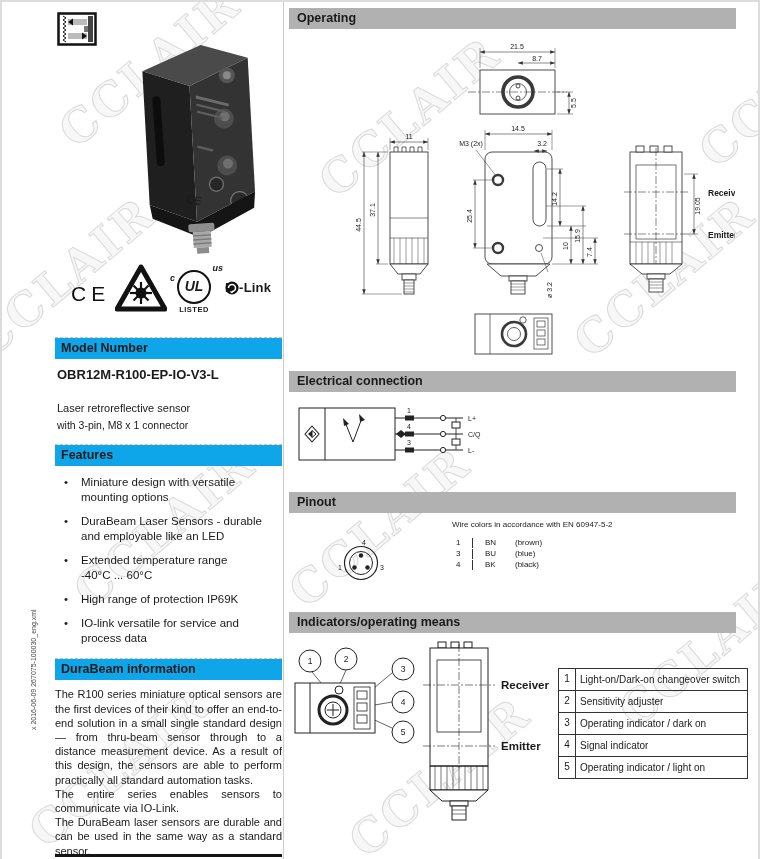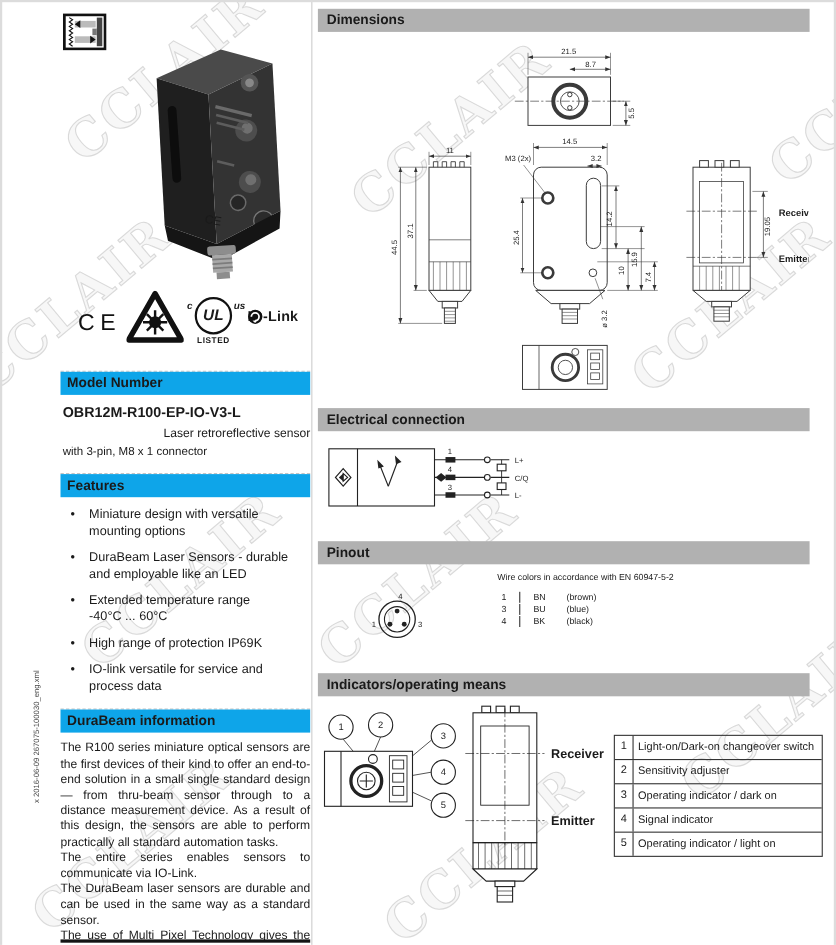--- a/index.html
+++ b/index.html
@@ -13,29 +13,29 @@
   .wm{position:absolute;font-family:"DejaVu Serif", serif;font-weight:bold;font-size:46px;letter-spacing:3px;
       color:rgba(210,210,210,0.18);-webkit-text-stroke:1px rgba(190,190,190,0.55);
       transform:rotate(-40deg);white-space:nowrap;z-index:1;pointer-events:none;}
   
   .left-col{position:absolute;left:55px;top:8px;width:227px;z-index:5;}
   .photo-wrap{position:relative;height:246px;}
   .doc-icon{position:absolute;left:2px;top:4px;}
   .sec-sep{border-top:1px dashed #c4c4c4;margin-top:13px;}
   .sec-header{background:#0ea5e9;font-weight:bold;font-size:12.5px;line-height:21px;padding-left:6px;height:21px;}
   .model-number{font-weight:bold;font-size:13px;margin-top:8px;padding-left:2px;}
-  .model-desc{font-size:11px;margin-top:6px;padding-left:2px;text-align:right;}
+  .model-desc{font-size:11px;margin-top:20px;padding-left:2px;}
   .model-desc2{font-size:10.5px;margin-top:5px;padding-left:2px;}
   .logo-row{margin-top:10px;height:60px;position:relative;}
   .ce-mark{position:absolute;left:16px;top:18px;font-size:21px;letter-spacing:5px;color:#111;}
   .laser-logo{position:absolute;left:60px;top:0px;}
   .ul-logo{position:absolute;left:118px;top:6px;width:42px;text-align:center;}
   .ul-circle{width:30px;height:30px;border:2px solid #111;border-radius:50%;margin:0 auto;font-weight:bold;font-size:14px;line-height:29px;font-style:italic;position:relative;}
   .ul-c{position:absolute;left:-9px;bottom:9px;font-size:9px;font-weight:bold;}
-  .ul-us{position:absolute;right:-14px;bottom:9px;font-size:9px;font-weight:bold;}
+  .ul-us{position:absolute;right:-14px;bottom:19px;font-size:9px;font-weight:bold;}
   .ul-listed{font-size:7.5px;font-weight:bold;letter-spacing:0.5px;margin-top:1px;}
   .iolink-logo{position:absolute;left:170px;top:16px;display:flex;align-items:center;gap:3px;}
   .iolink-text{font-weight:bold;font-size:13px;letter-spacing:0.2px;}
   .feature-list{margin-top:9px;}
   .feature-item{position:relative;padding-left:26px;margin-bottom:9px;font-size:11.5px;line-height:1.3;}
   .feature-bullet{position:absolute;left:9px;top:0;}
   .feat-text{white-space:pre-line;}
   .prod-paras{margin-top:7px;}
   .prod-paras p{margin:0;font-size:11px;line-height:14.2px;text-align:justify;}
   .bottom-line{position:absolute;left:55px;top:854px;width:227px;height:3px;background:#141414;z-index:6;}
@@ -195,21 +195,21 @@
     <p>The R100 series miniature optical sensors are the first devices of their kind to offer an end-to-end solution in a small single standard design — from thru-beam sensor through to a distance measurement device. As a result of this design, the sensors are able to perform practically all standard automation tasks.</p>
     <p>The entire series enables sensors to communicate via IO-Link.</p>
     <p>The DuraBeam laser sensors are durable and can be used in the same way as a standard sensor.</p>
     <p>The use of Multi Pixel Technology gives the standard sensors a high level of flexibility and enables them to adapt more effectively to their operating environment.</p>
   </div>
 </div>
 
 <div class="bottom-line"></div>
 <div class="doc-ref">x 2016-06-09   267075-100030_eng.xml</div>
 
-<div class="r-header hdr-dim">Dimensions</div>
+<div class="r-header hdr-dim">Operating</div>
 <div class="r-header hdr-el">Electrical connection</div>
 <div class="r-header hdr-pin">Pinout</div>
 <div class="r-header hdr-ind">Indicators/operating means</div>
 
 <svg class="dim-svg" width="445" height="340" viewBox="0 0 445 340">
   <defs>
     <marker id="me" markerWidth="9" markerHeight="8" refX="8" refY="4" orient="auto">
         <path d="M0,1 L8,4 L0,7 z" fill="#333"></path>
       </marker>
     <marker id="ms" markerWidth="9" markerHeight="8" refX="1" refY="4" orient="auto">

